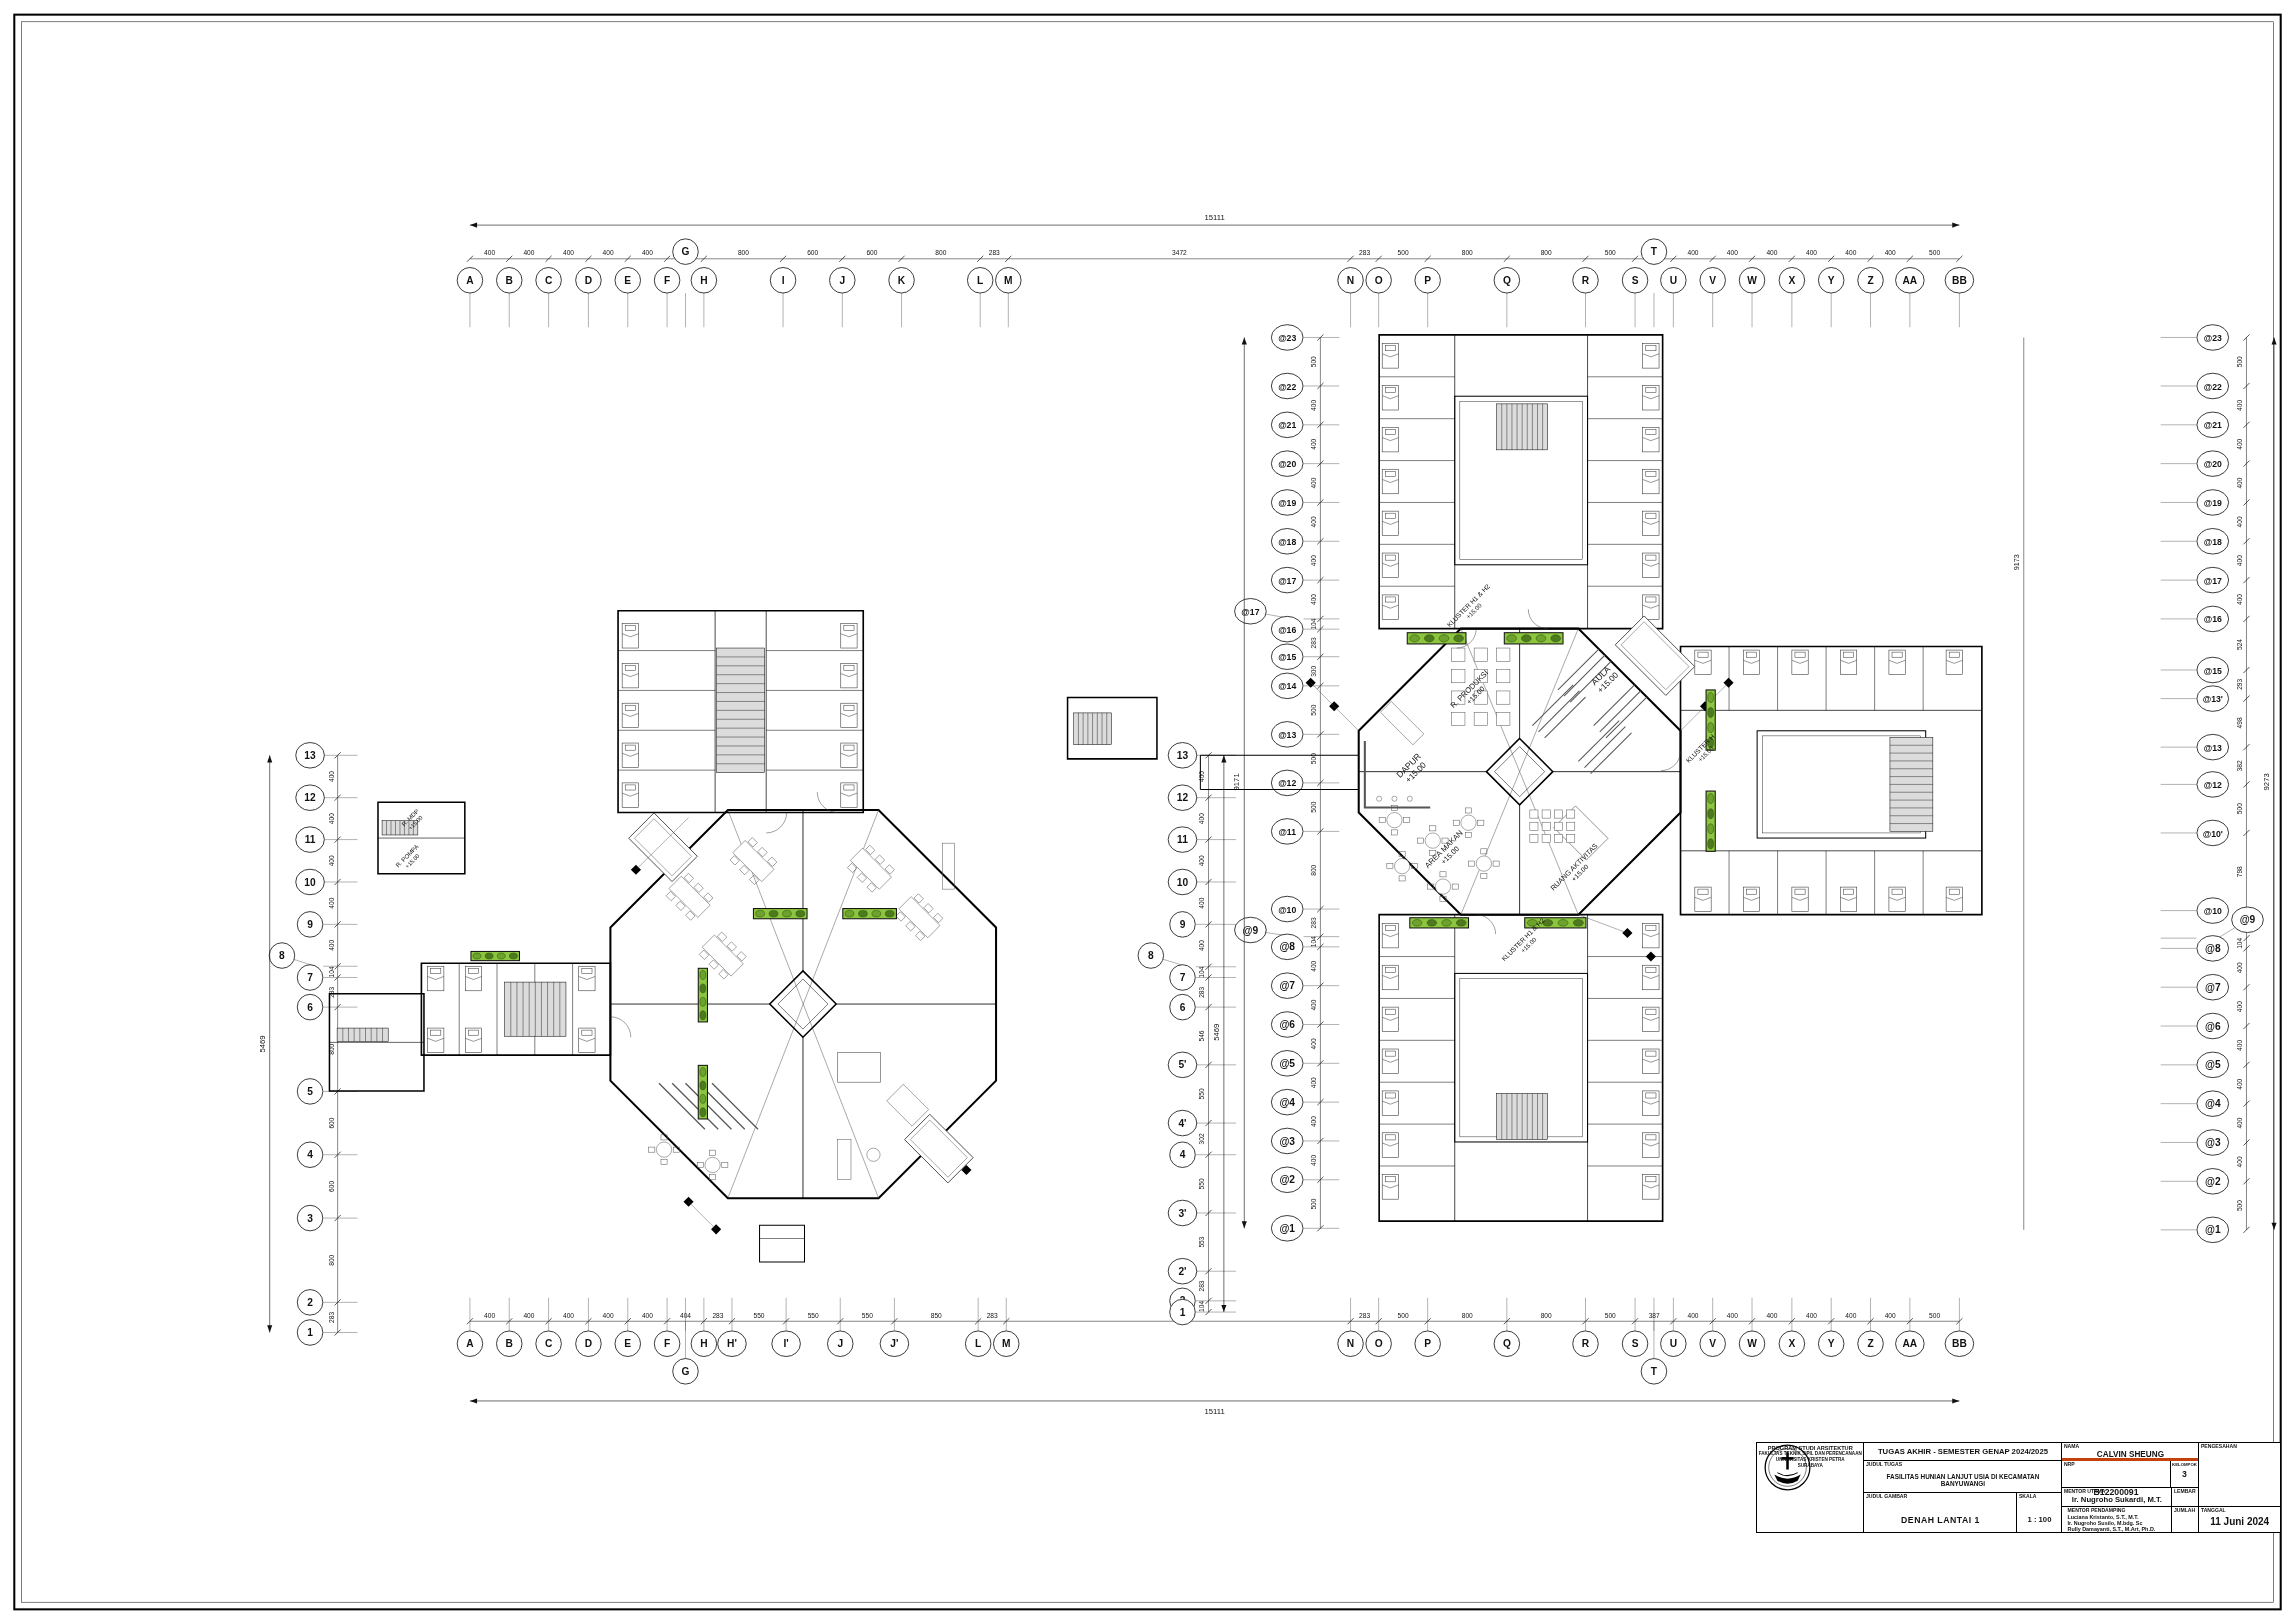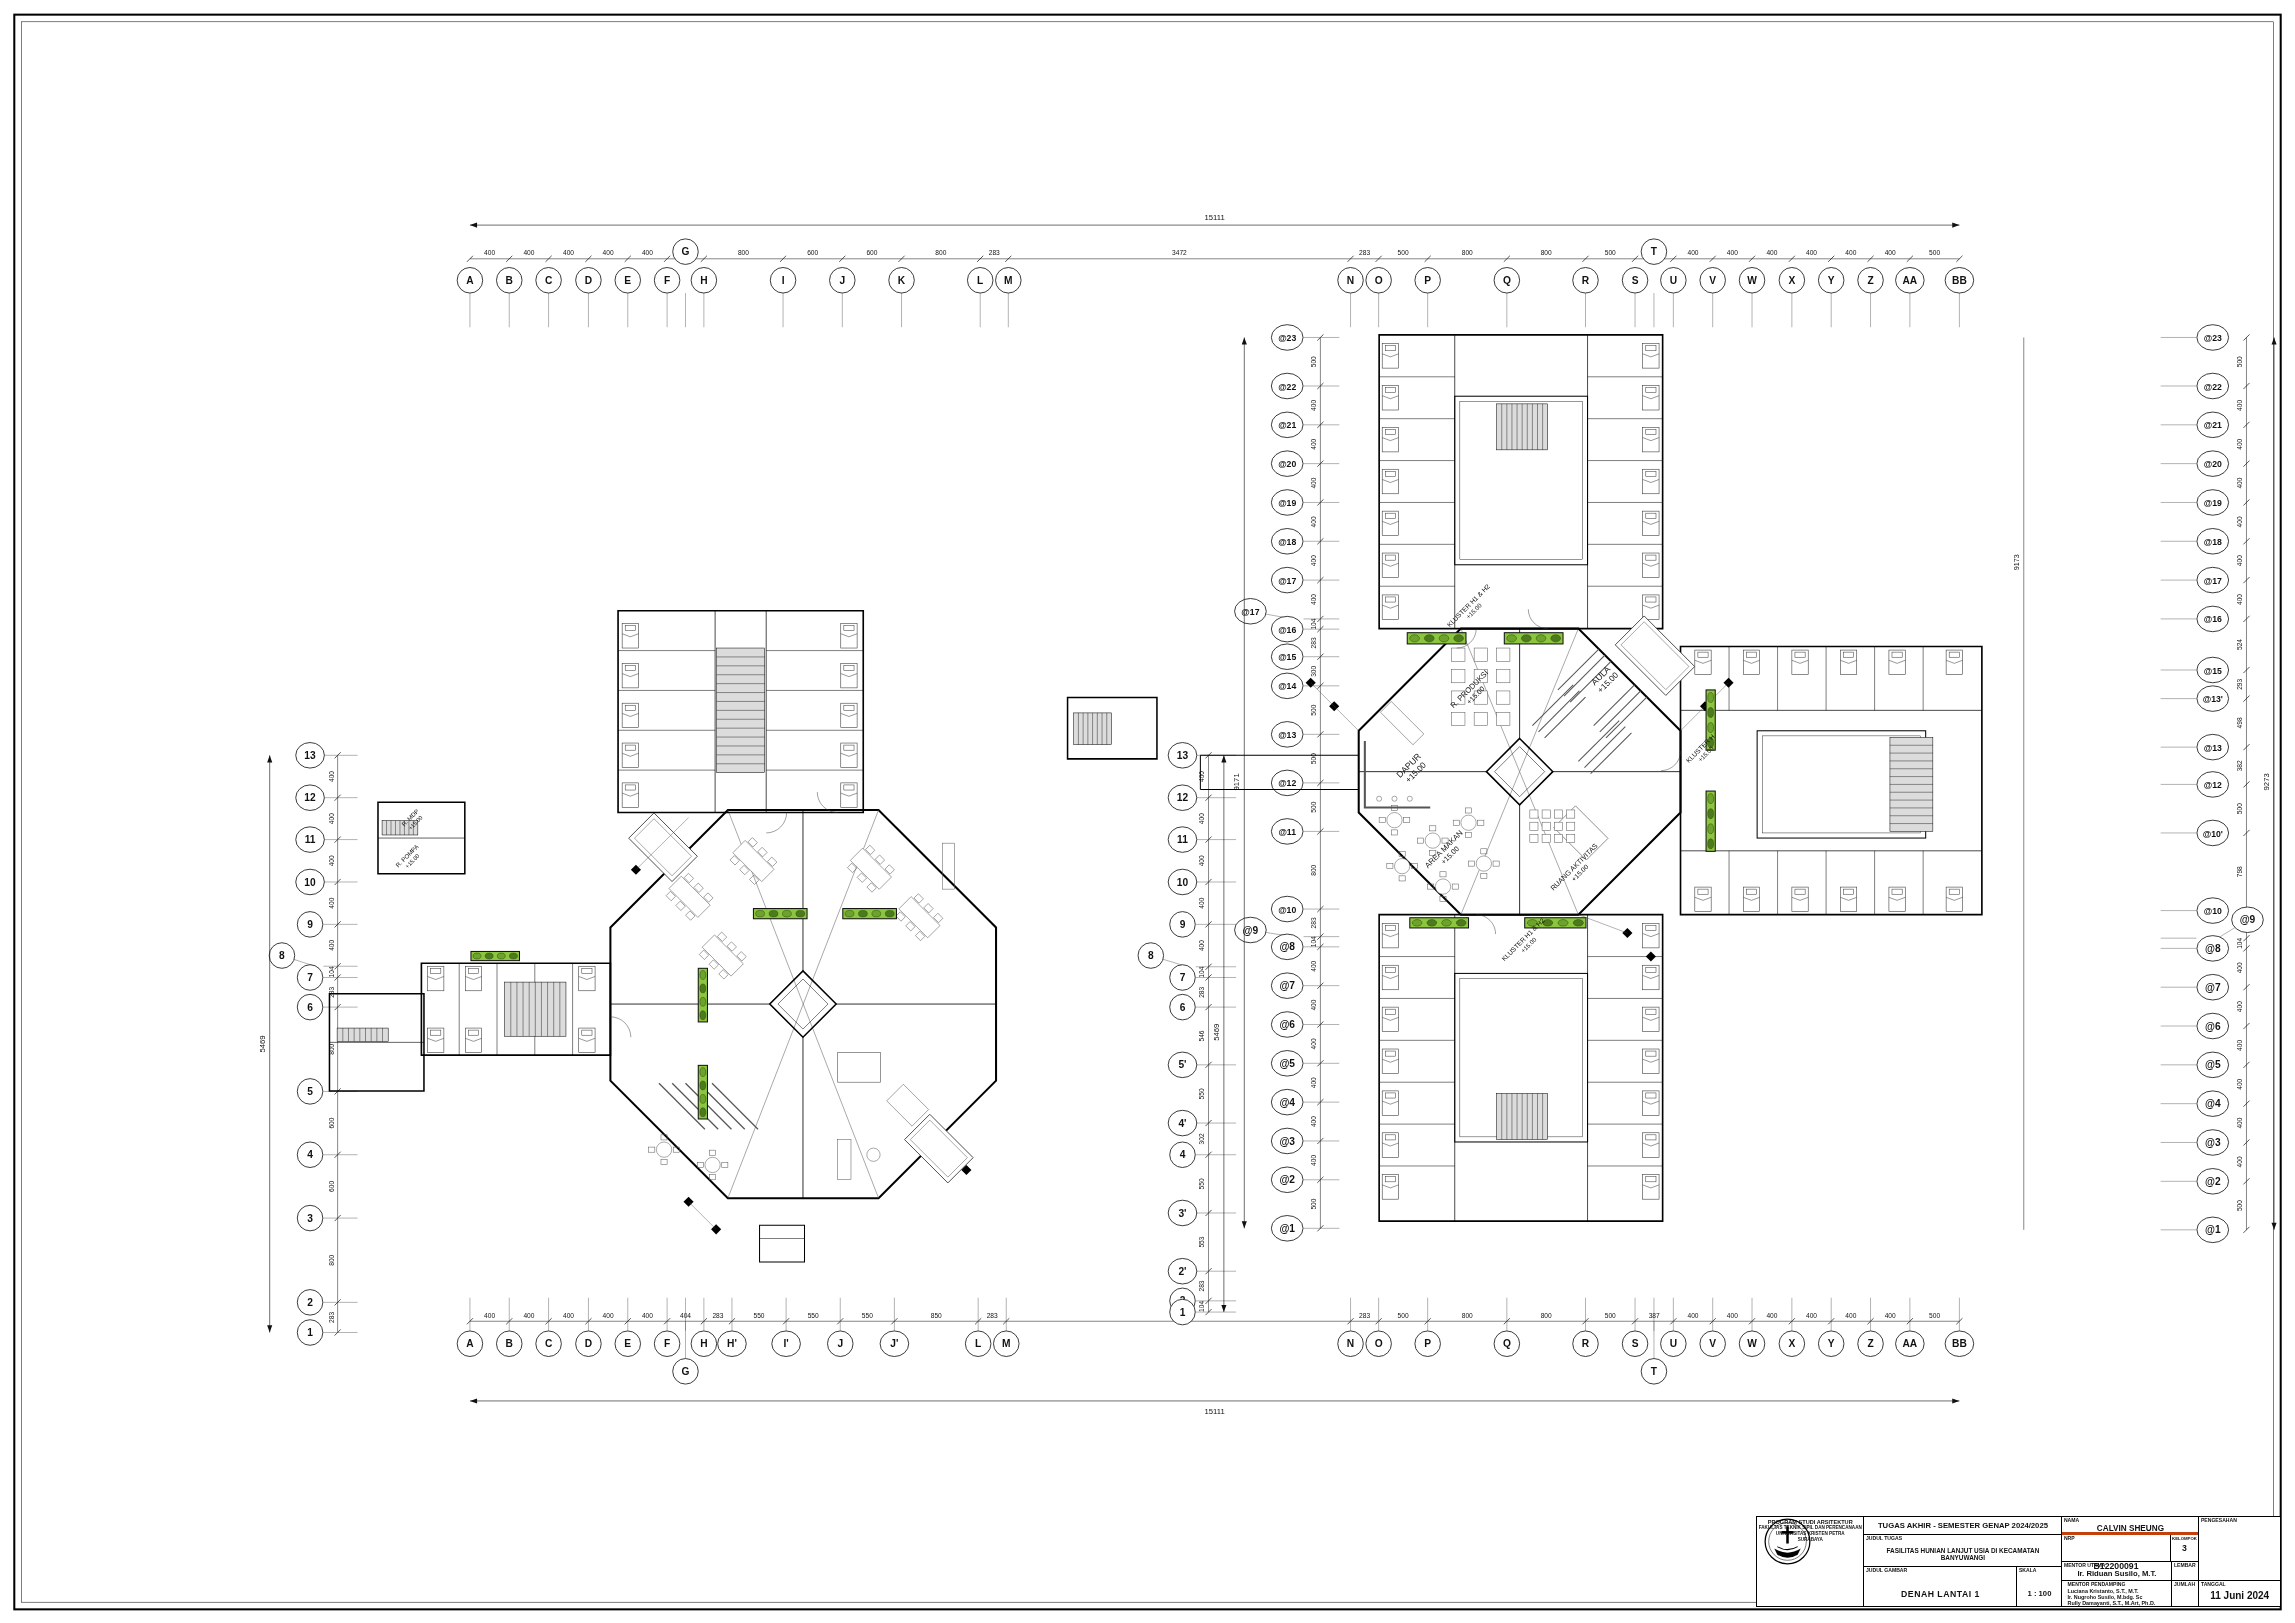--- a/index.html
+++ b/index.html
@@ -1,20 +1,20 @@
 <!DOCTYPE html>
 <html style="font-size:8.2px"><head>
 <meta charset="utf-8">
 <style>
   html,body{margin:0;padding:0;background:#e8e8e8;}
   .sheet{position:relative;width:2295px;height:1624px;background:#ffffff;overflow:hidden;
          font-family:"Liberation Sans", sans-serif;color:#111;}
   svg{position:absolute;left:0;top:0;}
   
-  .tb{position:absolute;left:1756px;top:1516px;width:525px;height:91px;
+  .tb{position:absolute;left:1756px;top:1442px;width:525px;height:91px;
       border:1.5px solid #000;box-sizing:border-box;display:flex;background:#fff;}
   .tb *{box-sizing:border-box;}
   .tb .cell{border-right:1px solid #000;position:relative;}
   .tb .lbl{font-size:5.1px;font-weight:bold;padding:1px 1.5px;line-height:5.1px;}
   .tb .val{text-align:center;font-weight:bold;}
   .c-logo{width:108px;display:flex;flex-direction:column;align-items:center;justify-content:space-between;padding:2px 1px;}
   .inst{font-size:5.6px;font-weight:bold;text-align:center;line-height:6.1px;}
   .c-mid{width:199px;display:flex;flex-direction:column;}
   .r-head{height:18.4px;border-bottom:1px solid #000;display:flex;align-items:center;justify-content:center;font-size:7.7px;font-weight:bold;}
   .r-jt{height:32px;border-bottom:1px solid #000;}
@@ -1793,21 +1793,21 @@
           <div class="val">B12200091</div>
         </div>
         <div class="kcell">
           <div class="lbl" style="font-size:4.3px;">KELOMPOK</div>
           <div class="val">3</div>
         </div>
       </div>
       <div class="r-mu">
         <div class="vcell">
           <div class="lbl">MENTOR UTAMA</div>
-          <div class="val">Ir. Riduan Susilo, M.T.</div>
+          <div class="val">Ir. Nugroho Sukardi, M.T.</div>
         </div>
         <div class="kcell">
           <div class="lbl">LEMBAR</div>
         </div>
       </div>
       <div class="r-mp">
         <div class="vcell">
           <div class="lbl" style="padding-left:0;">MENTOR PENDAMPING</div>
           <div class="mpl">Luciana Kristanto, S.T., M.T.</div>
           <div class="mpl">Ir. Nugroho Susilo, M.bdg. Sc</div>

